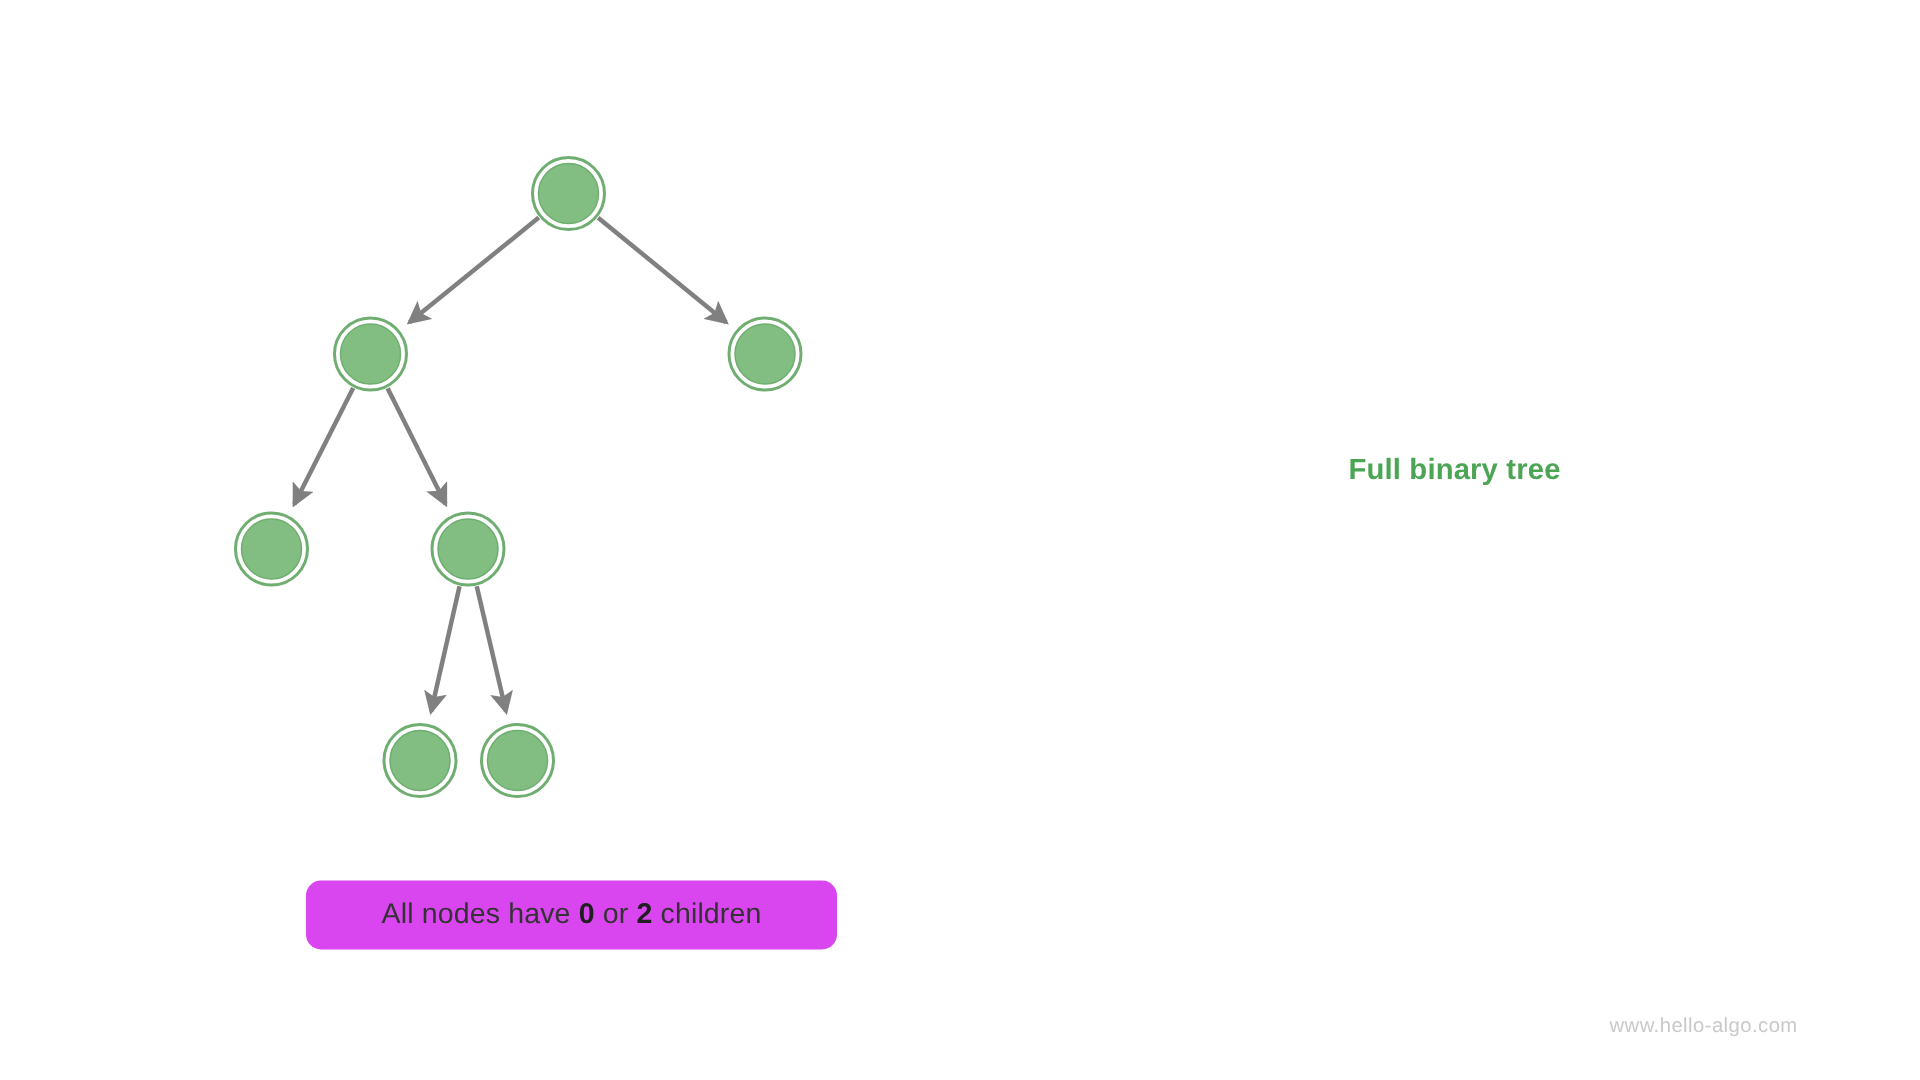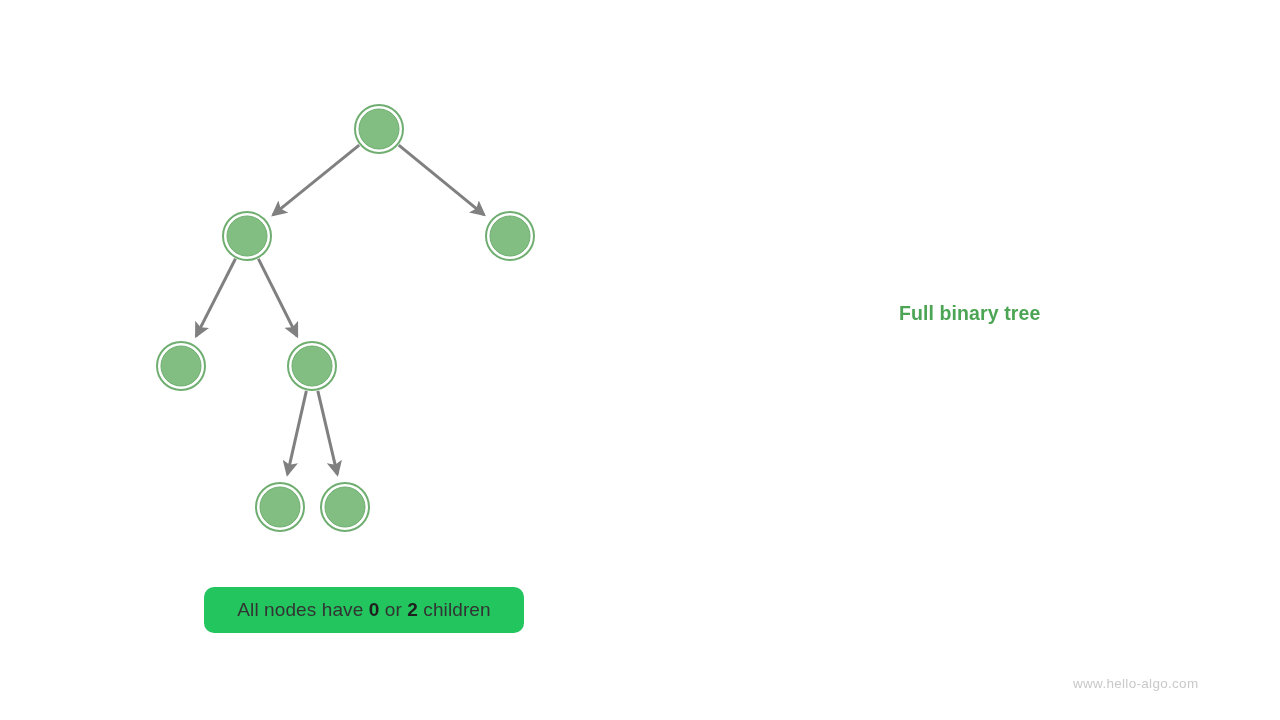--- a/index.html
+++ b/index.html
@@ -34,23 +34,23 @@
     letter-spacing: 0.1px;
     color: #4ca555;
     white-space: nowrap;
     margin-left: 20px;
   }
 
   .caption-box {
     position: absolute;
     left: 204px;
     top: 587px;
-    width: 320px;
+    width: 354px;
     height: 46px;
-    background: #22c55e;
+    background: #d946ef;
     border-radius: 10px;
     display: flex;
     align-items: center;
     justify-content: center;
     box-sizing: border-box;
   }
   .caption-text {
     font-family: "Liberation Sans", sans-serif;
     font-size: 19px;
     color: #333333;

